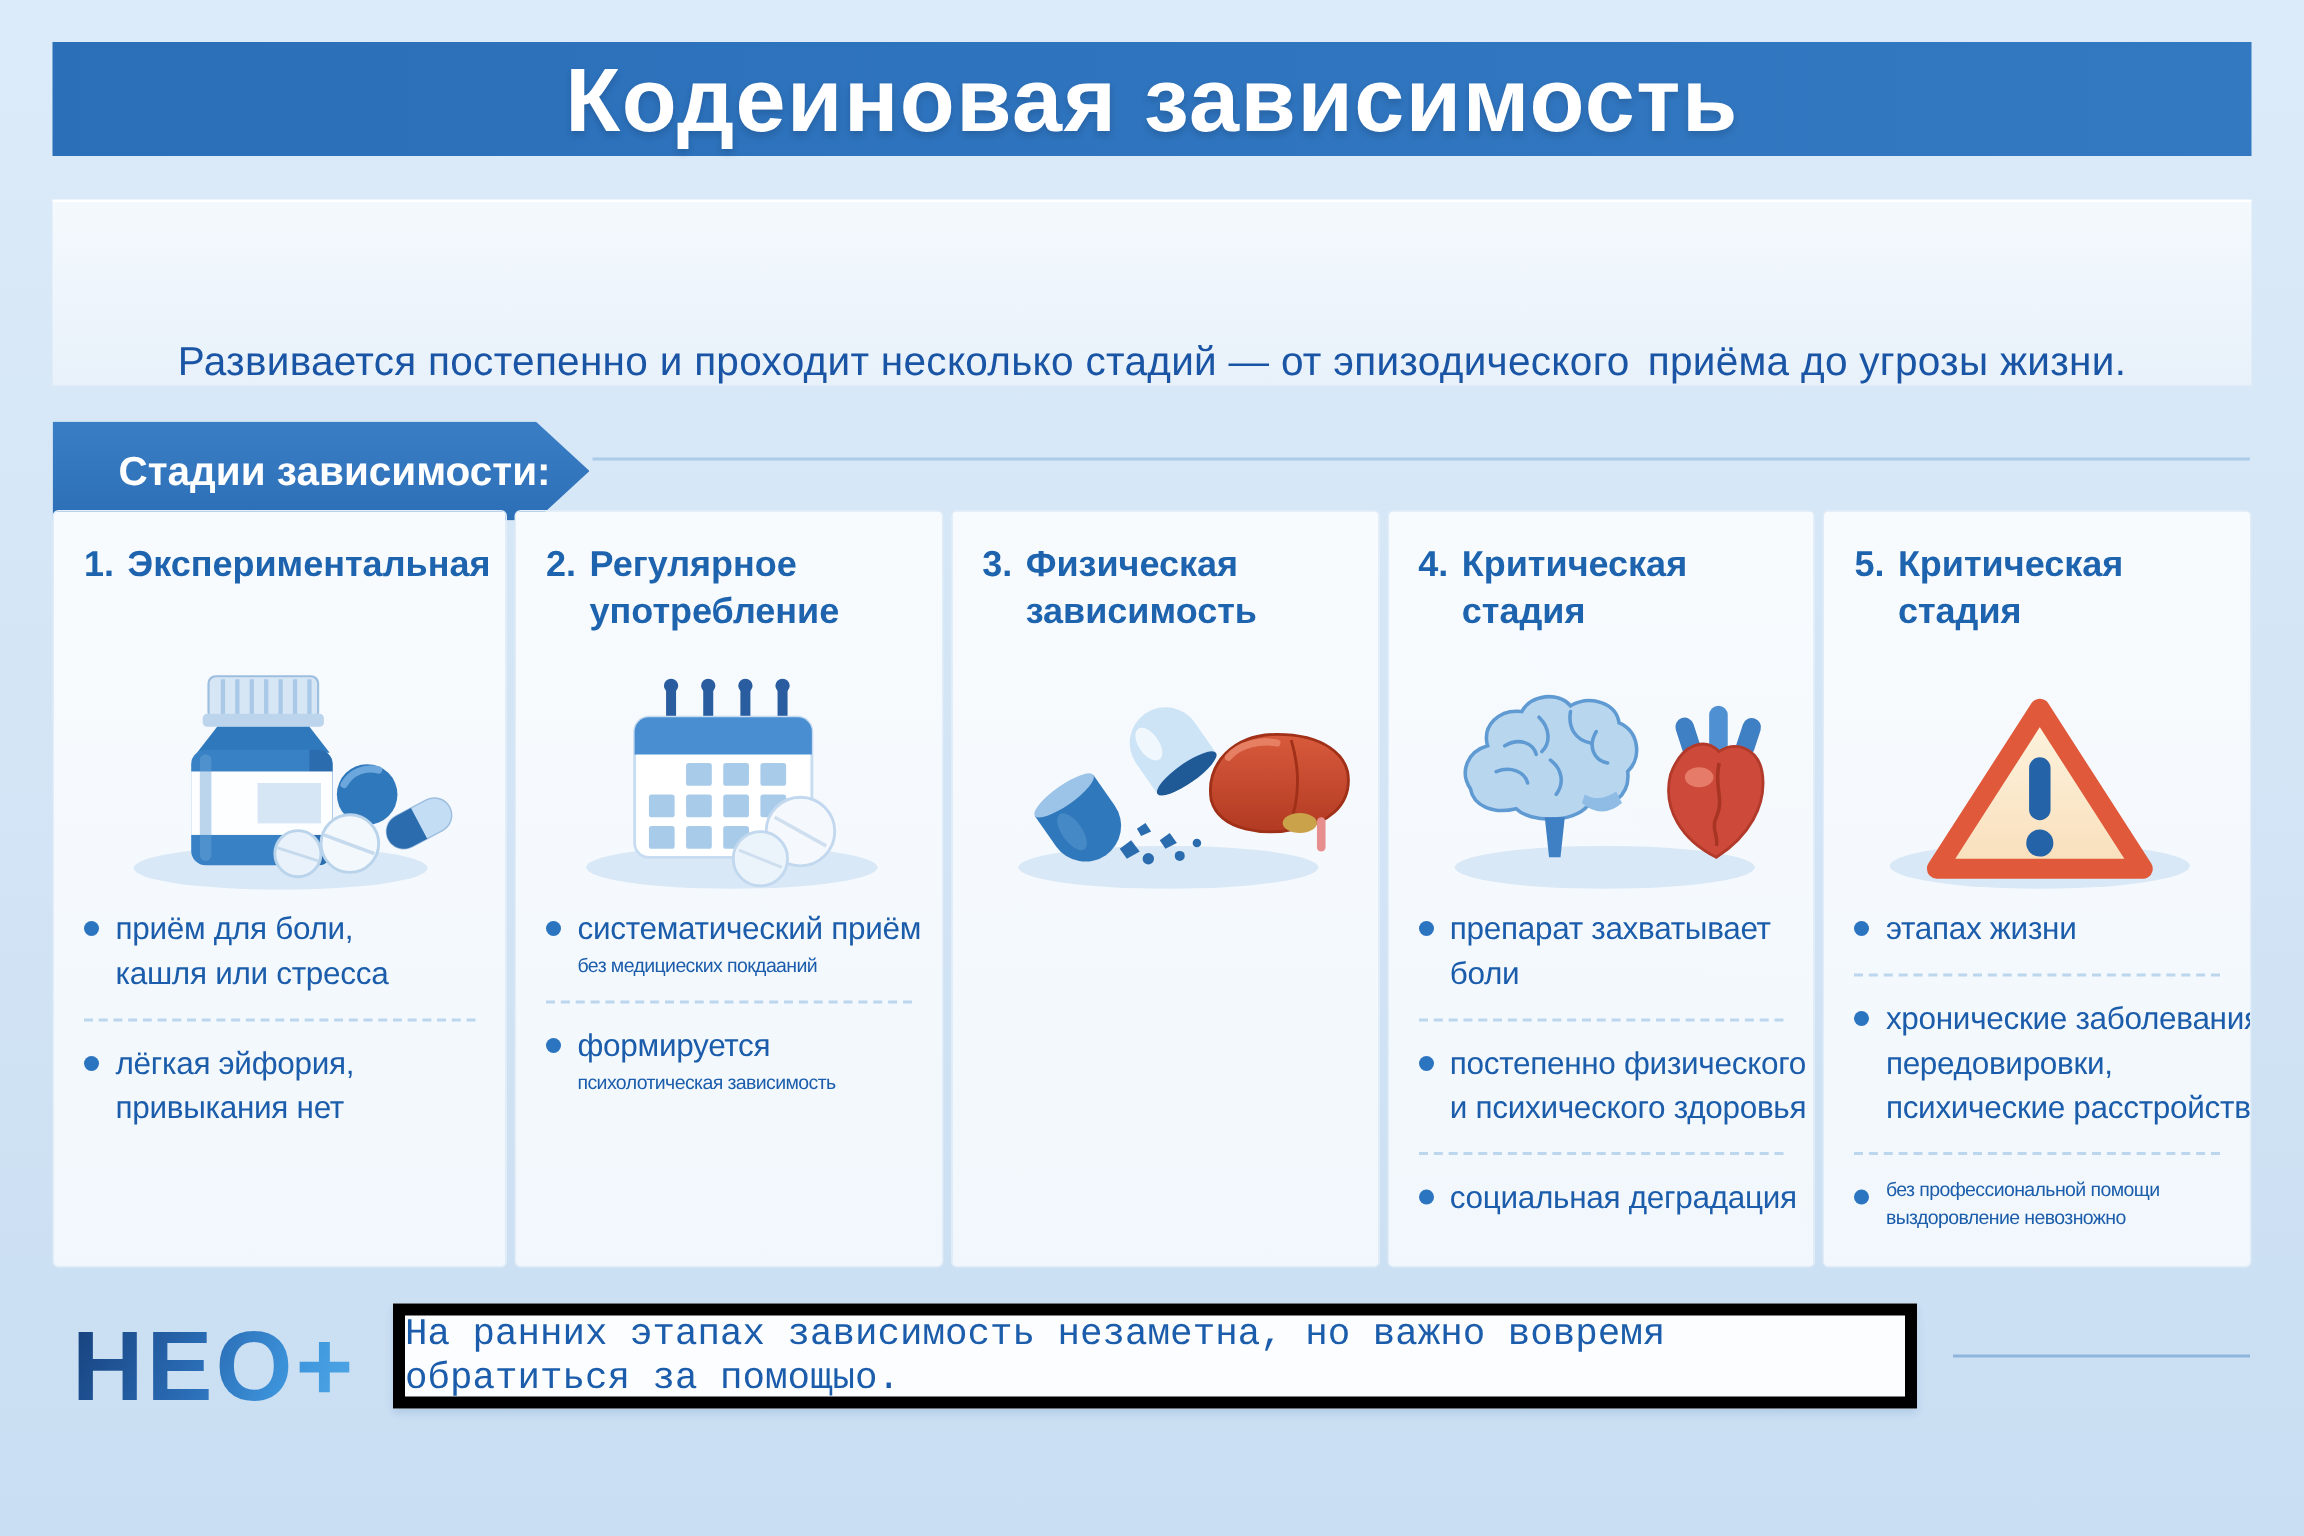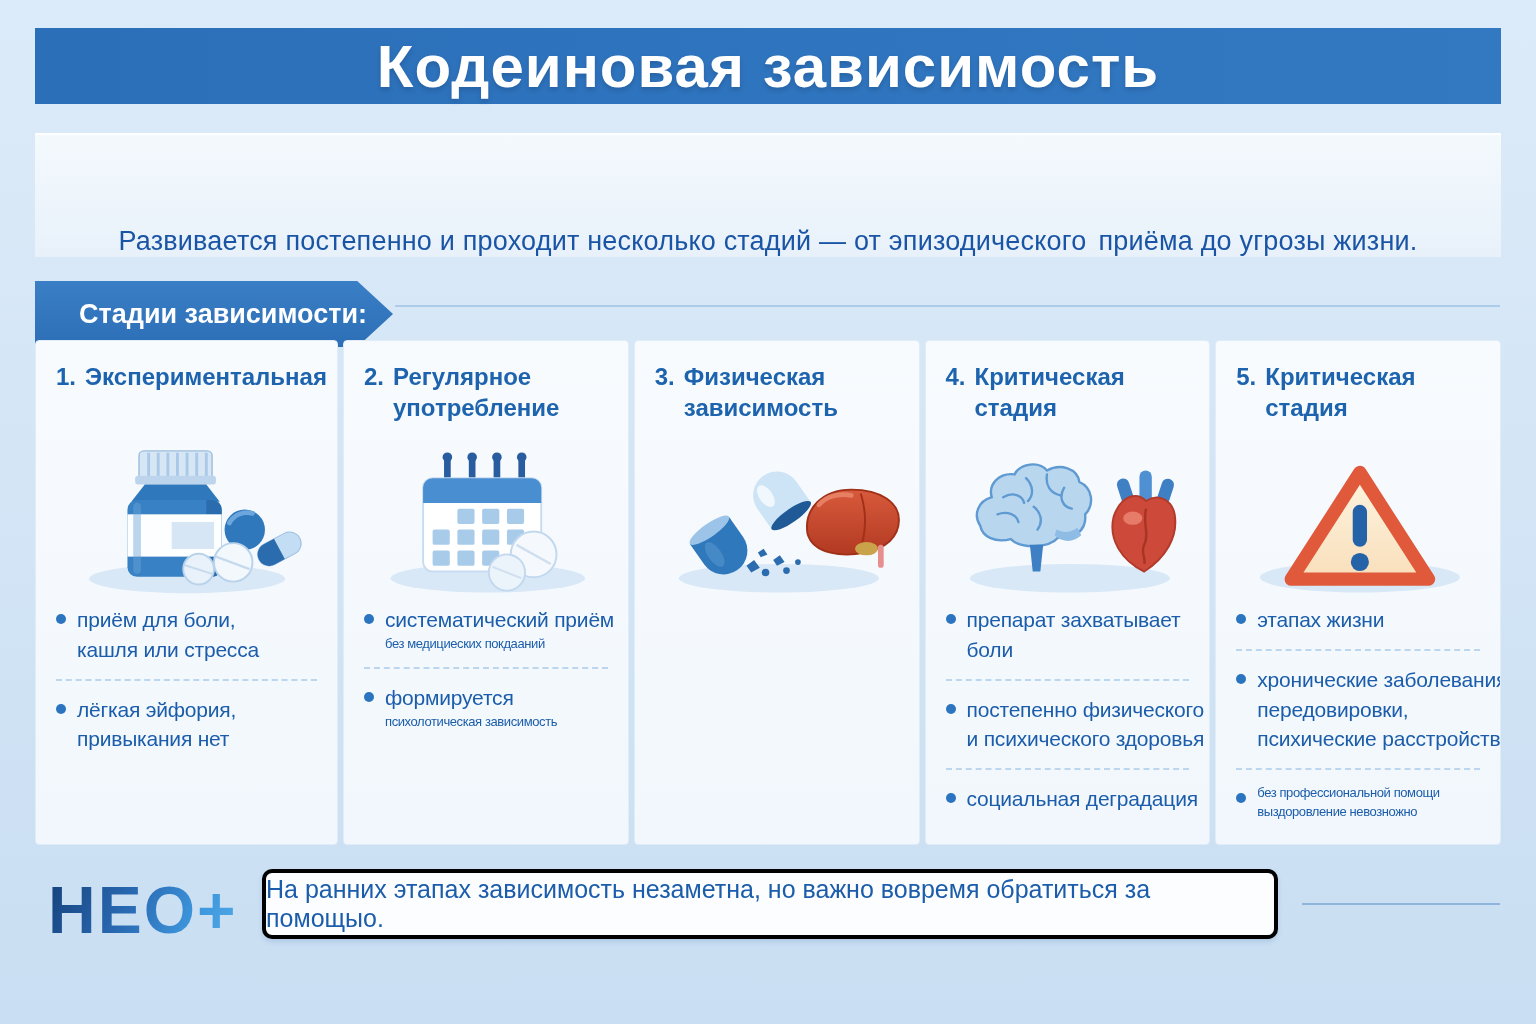--- a/index.html
+++ b/index.html
@@ -51,23 +51,24 @@
   .bl.cond{font-size:13px;letter-spacing:-0.4px;}
   .divider{border-top:2px dashed #bcd6ee;margin:14px 4px 14px 0;}
 
   .footer-logo{
     position:absolute;left:48px;top:872px;font-size:66px;font-weight:bold;letter-spacing:2px;
     background:linear-gradient(115deg,#163f7a 0%,#2a6cb5 45%,#3e97dd 75%,#54abe8 100%);
     -webkit-background-clip:text;background-clip:text;color:transparent;
   }
   .footer-box{
     position:absolute;left:262px;top:869px;width:1016px;height:70px;box-sizing:border-box;
-    background:#fcfdff;border:4px solid #000000;border-radius:10px;
+    background:#fcfdff;border:8px solid #000000;border-radius:0;
     display:flex;align-items:center;justify-content:center;
     box-shadow:0 3px 5px rgba(60,110,170,.18);
+    font-family:Liberation Mono, monospace;
   }
   .footer-note{color:#1b5dab;font-size:25px;}
 </style>
 </head>
 <body>
 
 <div class="header">
   <div class="header-title">Кодеиновая зависимость</div>
 </div>
 

